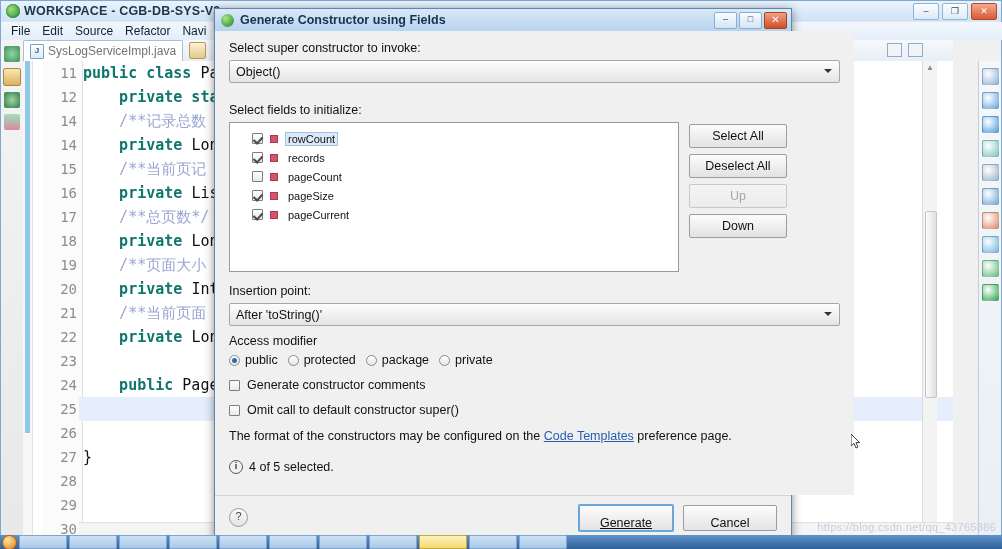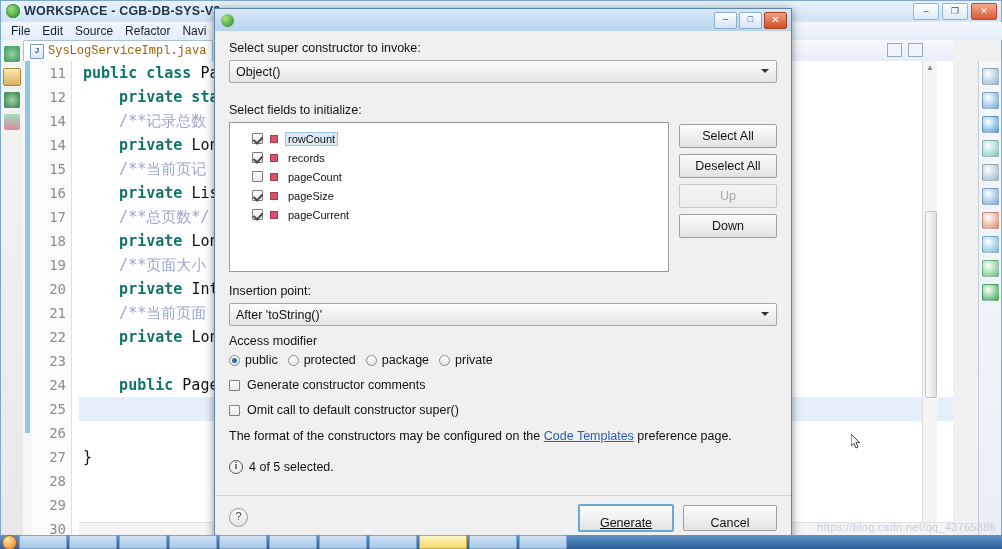--- a/index.html
+++ b/index.html
@@ -29,30 +29,30 @@
   #left-strip{position:absolute;left:0;top:0;width:22px;height:495px;
     background:linear-gradient(#f4f4f4,#e8e8e8);border-right:1px solid #bcbcbc;}
   .strip-icon{width:16px;height:16px;margin:6px auto 6px auto;display:block;border-radius:2px;}
   
   #editor-tabrow{position:absolute;left:22px;top:0;width:930px;height:21px;
     background:linear-gradient(#f6f9fc,#e6eef7);border-bottom:1px solid #b9c9d8;display:flex;align-items:center;}
   .tab-active{height:20px;display:flex;align-items:center;padding:0 6px;background:#fff;
     border:1px solid #a9c0d4;border-bottom:none;border-radius:2px 2px 0 0;gap:4px;}
   .tab-icon{width:12px;height:13px;background:linear-gradient(#ffffff,#dbe8f5);
     border:1px solid #7a9ec2;border-radius:1px;color:#1d5fa8;font-size:8px;line-height:12px;text-align:center;font-weight:700;}
-  #tab-label{font-size:12px;color:#a16207;font-family:Liberation Mono, monospace;}
+  #tab-label{font-size:12px;color:#737373;}
   #tab-right-icon{width:15px;height:15px;margin-left:6px;background:linear-gradient(#fdf3d8,#e2c98a);
     border:1px solid #b99a49;border-radius:2px;}
   #editor-min-max{position:absolute;right:30px;top:3px;display:flex;gap:6px;}
   .emm{width:13px;height:12px;border:1px solid #98aabb;background:#eef4fa;}
   
   #code-area{position:absolute;left:22px;top:21px;width:930px;height:474px;background:#fff;overflow:hidden;}
   #gutter{position:absolute;left:0;top:0;width:9px;height:474px;background:#f7f7f7;border-right:1px solid #e3e3e3;}
   #gutter-mark{position:absolute;left:2px;top:0;width:5px;height:372px;background:#8ec7e8;}
-  #linenos{position:absolute;left:9px;top:0;width:40px;height:474px;background:#fbfbfb;
+  #linenos{position:absolute;left:20px;top:0;width:40px;height:474px;background:#fbfbfb;
     border-right:1px solid #e0e0e0;text-align:right;padding-right:5px;box-sizing:border-box;}
   .lineno{height:24px;line-height:24px;font-family:"DejaVu Sans Mono","Liberation Mono",monospace;
     font-size:14px;color:#8c8c8c;}
   #codelines{position:absolute;left:56px;top:0;width:880px;height:474px;
     font-family:"DejaVu Sans Mono","Liberation Mono",monospace;font-size:15px;white-space:pre;}
   .codeline{height:24px;line-height:24px;padding-left:4px;}
   .codeline.cur{background:#e4effb;}
   .kw{color:#0f766e;font-weight:700;}
   .cm{color:#9aa6cf;}
   .pl{color:#111;}
@@ -70,21 +70,21 @@
     background:#f0f0f0;border:1px solid #5d87ae;box-shadow:0 2px 9px rgba(0,0,0,.45);box-sizing:border-box;}
   #dlg-titlebar{height:22px;background:linear-gradient(#d9e9f8,#b7d3ee);
     border-bottom:1px solid #8fb2d4;display:flex;align-items:center;padding-left:6px;}
   #dlg-logo{width:13px;height:13px;border-radius:50%;margin-right:6px;
     background:radial-gradient(circle at 35% 33%,#a8e882,#1d7f2a);}
   #dlg-title{font-size:12.5px;font-weight:600;color:#17314c;}
   #dlg-btns{position:absolute;right:4px;top:3px;display:flex;gap:2px;}
   .dbtn{width:21px;height:15px;border:1px solid #8aaecf;border-radius:2px;
     background:linear-gradient(#fbfdff,#d3e4f5);font-size:9px;line-height:13px;text-align:center;color:#2c4b6a;}
   .dbtn.close{background:linear-gradient(#f0a083,#cf4e27);border-color:#a8411f;color:#fff;font-size:10px;font-weight:700;}
-  #dlg-body{position:absolute;left:0;top:22px;width:576px;height:464px;background:#f0f0f0;padding:10px 14px;box-sizing:border-box;}
+  #dlg-body{position:absolute;left:0;top:22px;width:639px;height:464px;background:#f0f0f0;padding:10px 14px;box-sizing:border-box;}
   .dlabel{font-size:12.5px;color:#111;margin-bottom:5px;}
   .combo{height:21px;background:linear-gradient(#fdfdfd,#e4e4e4);border:1px solid #a6a6a6;border-radius:2px;
     display:flex;align-items:center;padding:0 6px;font-size:12.5px;color:#111;position:relative;}
   .combo .caret{position:absolute;right:7px;top:8px;width:0;height:0;
     border-left:4px solid transparent;border-right:4px solid transparent;border-top:4px solid #333;}
   #fields-row{display:flex;gap:10px;margin-top:4px;}
   #fields-list{width:450px;height:150px;background:#fff;border:1px solid #9a9a9a;
     box-sizing:border-box;padding:6px 0 0 22px;overflow:hidden;}
   .field-row{display:flex;align-items:center;height:19px;gap:7px;}
   .chk{width:11px;height:11px;border:1px solid #7d7d7d;background:linear-gradient(#ffffff,#e9e9e9);
@@ -223,20 +223,21 @@
         <span class="rail-icon" style="background: radial-gradient(circle at 35% 32%, rgb(255, 255, 255), rgb(95, 191, 122)); border: 1px solid rgba(0, 0, 0, 0.18);"></span>
         <span class="rail-icon" style="background: radial-gradient(circle at 35% 32%, rgb(255, 255, 255), rgb(47, 168, 79)); border: 1px solid rgba(0, 0, 0, 0.18);"></span>
       </div>
   </div>
 </div>
 
 <div id="dialog">
 
   <div id="dlg-titlebar">
     <span id="dlg-logo"></span>
+    <span id="dlg-title">Generate Constructor using Fields</span>
     <div id="dlg-btns">
       <span class="dbtn">–</span>
       <span class="dbtn">□</span>
       <span class="dbtn close">✕</span>
     </div>
   </div>
 
   <div id="dlg-body">
 
     <div class="dlabel">Select super constructor to invoke:</div>

